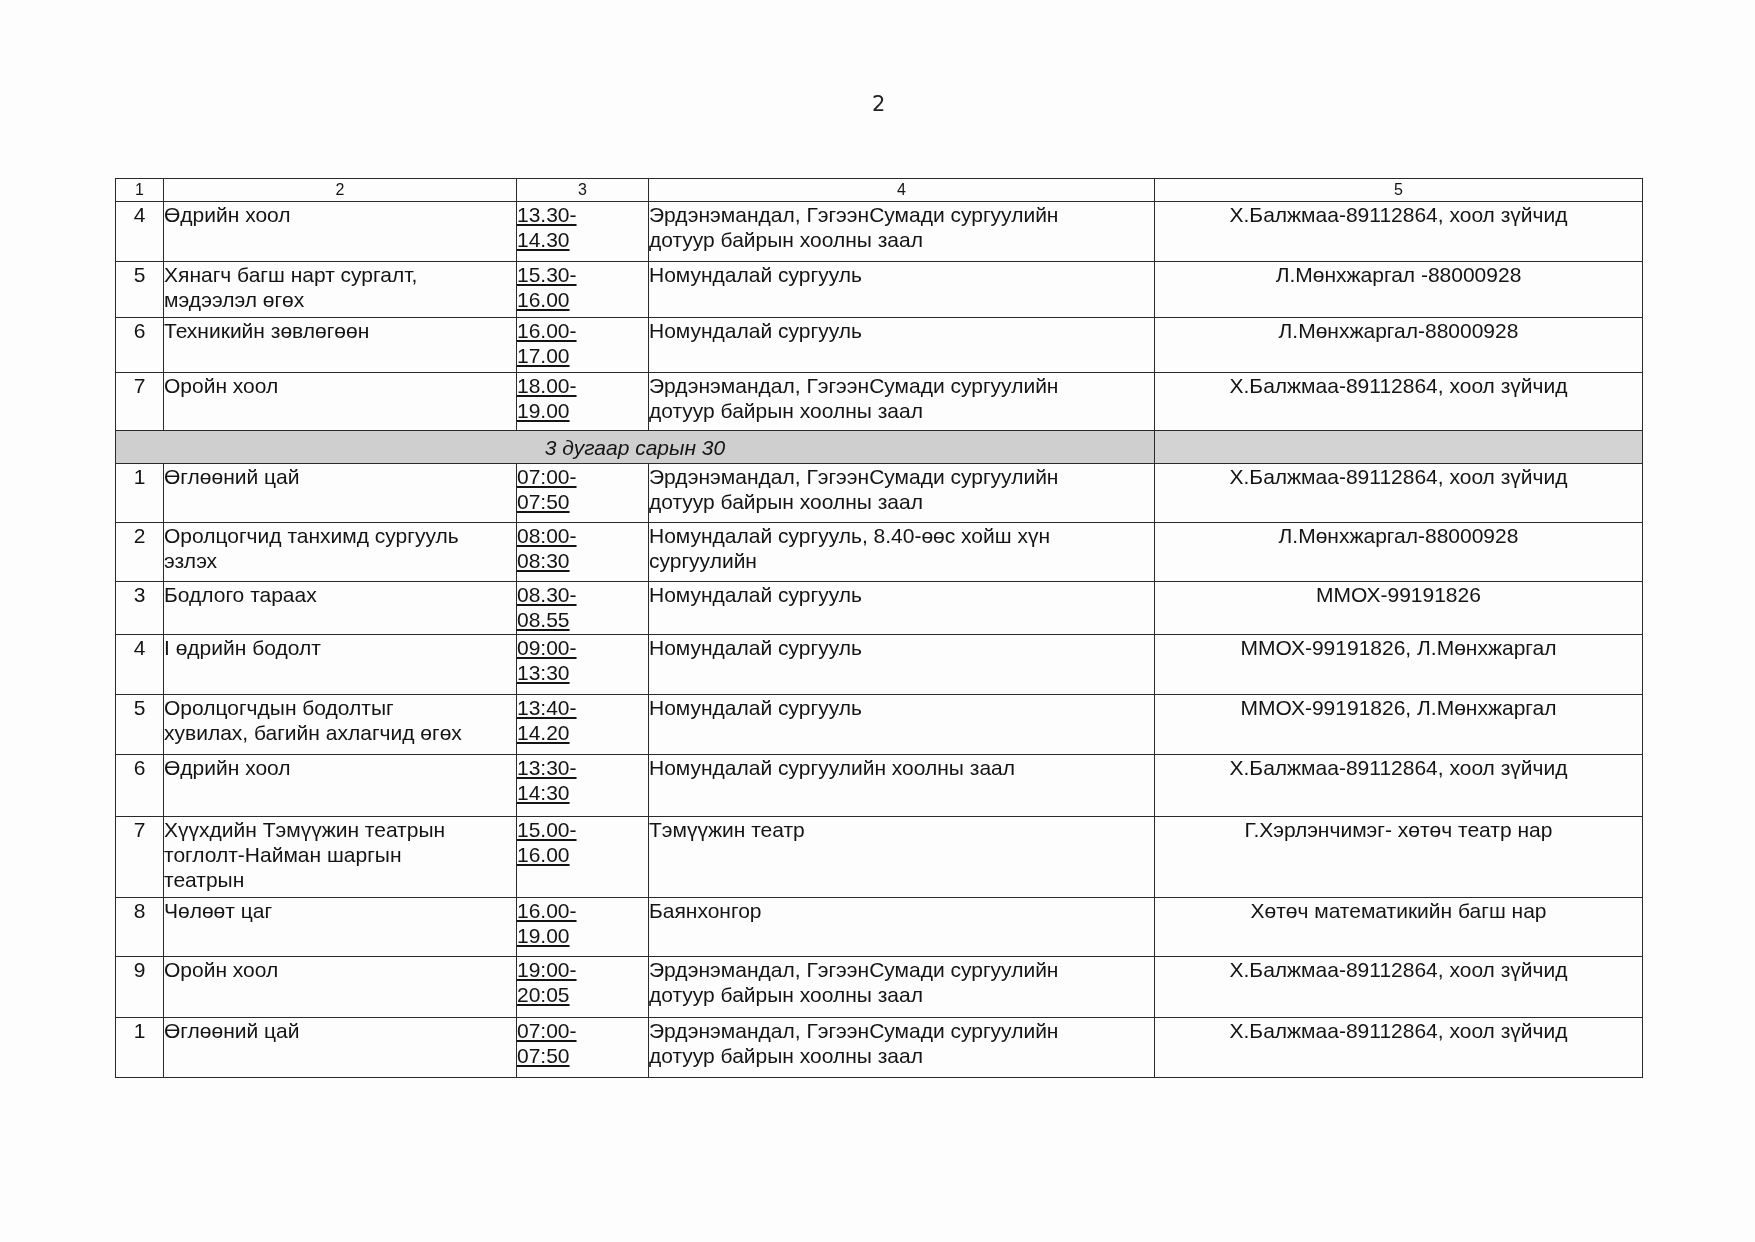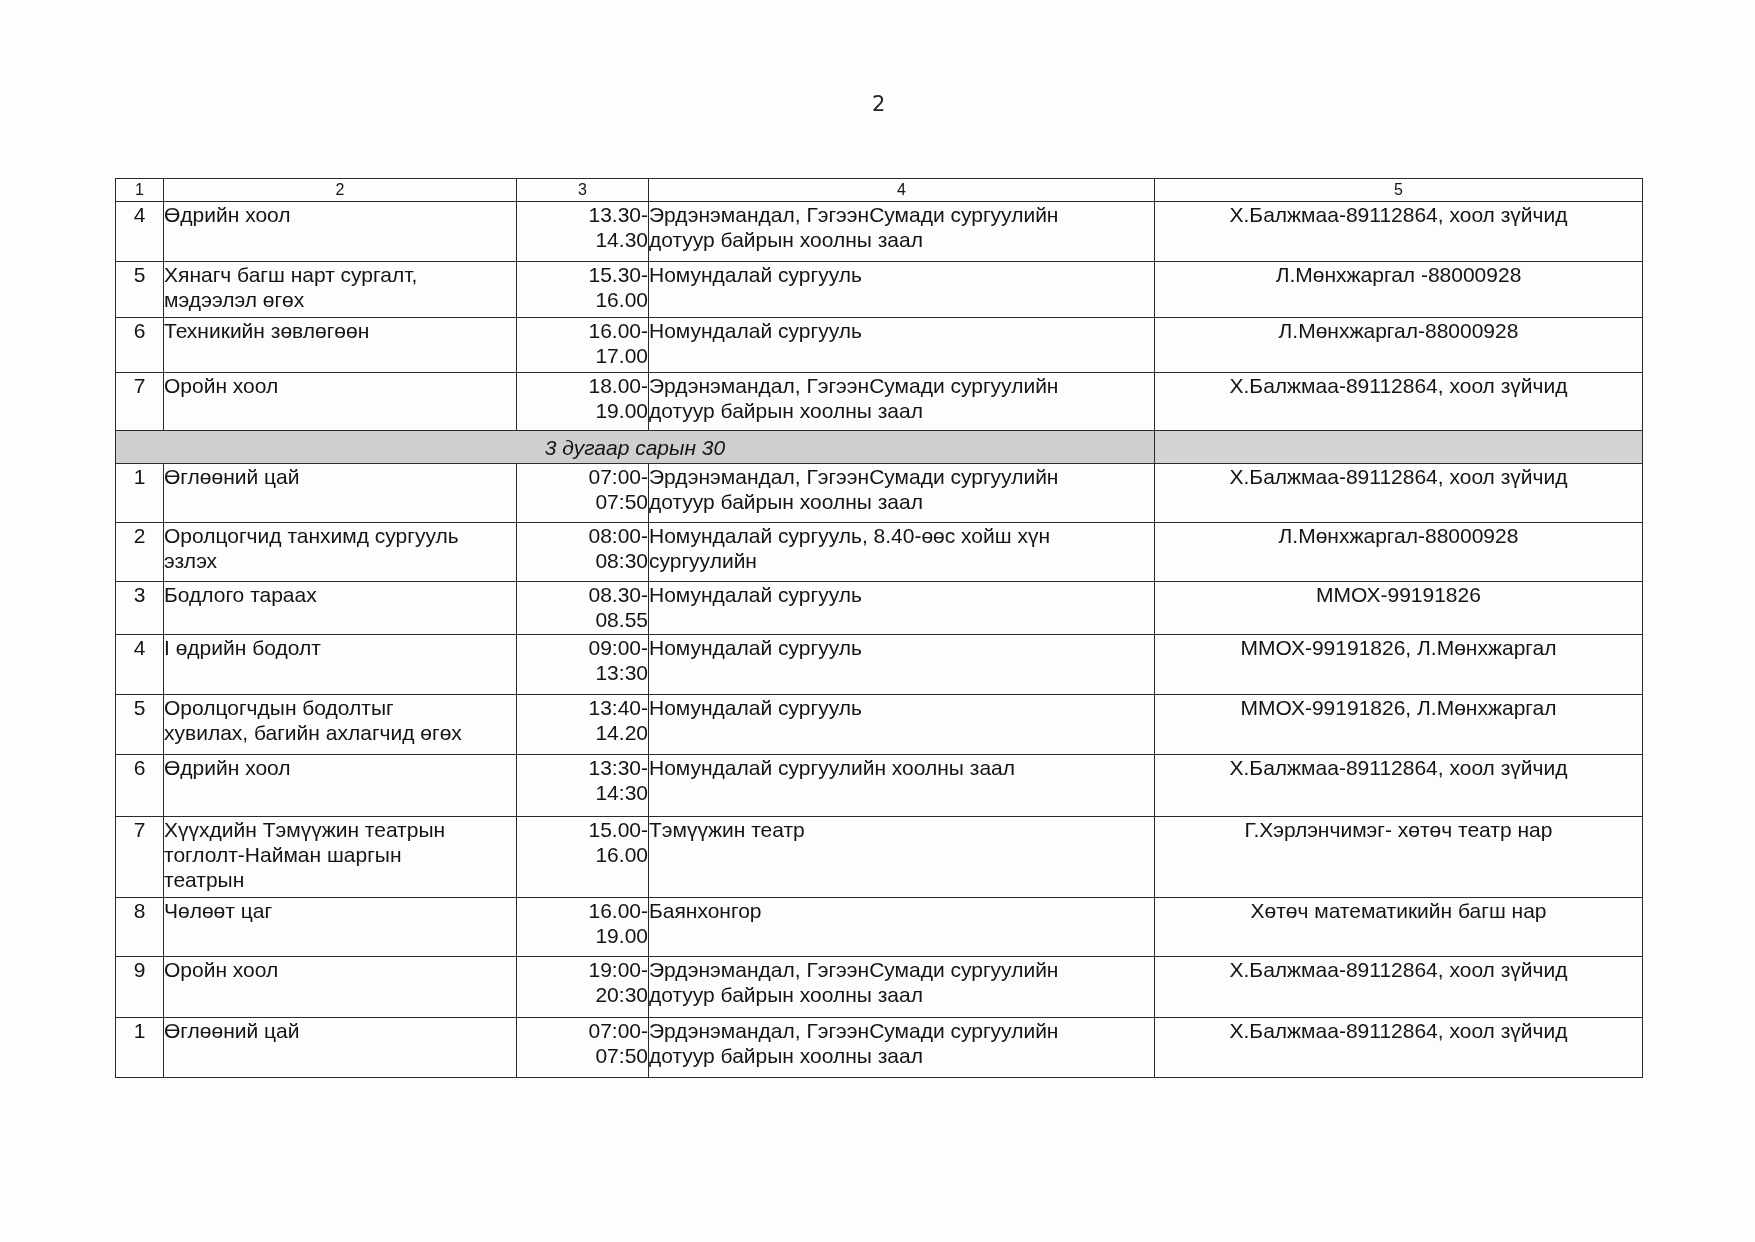--- a/index.html
+++ b/index.html
@@ -15,21 +15,21 @@
     position: absolute; left: 115px; top: 178px; width: 1527px;
     border-collapse: collapse; table-layout: fixed;
   }
   table.schedule td, table.schedule th {
     border: 1.5px solid #2a2a2a; vertical-align: top; padding: 0;
     font-size: 21px; line-height: 25px; font-weight: normal;
   }
   table.schedule th { font-size: 16px; line-height: 20px; height: 22px; text-align: center; vertical-align: middle; }
   td.num { text-align: center; vertical-align: middle; font-size: 21px; }
   td.activity { padding: 3px 8px 0 10px; }
-  td.time { text-align: right; padding-top: 3px; }
+  td.time { text-align: left; padding-top: 3px; text-decoration: underline; }
   td.place { padding: 3px 8px 0 9px; }
   td.contact { padding: 5px 8px 0 10px; text-align: center; }
   tr.date-row td {
     background: #cfcfcf; text-align: center; vertical-align: middle;
     padding: 0; height: 32px; font-size: 21px; font-style: italic;
   }
   tr.date-row td.date-blank { background: #d3d3d3; }
   .cell-line { display: block; }
 </style>
 </head>
@@ -236,21 +236,21 @@
         </td>
         <td class="contact">Хөтөч математикийн багш нар</td>
       </tr>
       <tr style="height: 61px;">
         <td class="num">9</td>
         <td class="activity">
           <span class="cell-line">Оройн хоол</span>
         </td>
         <td class="time">
           <span class="cell-line">19:00-</span>
-          <span class="cell-line">20:30</span>
+          <span class="cell-line">20:05</span>
         </td>
         <td class="place">
           <span class="cell-line">Эрдэнэмандал, ГэгээнСумади сургуулийн</span>
           <span class="cell-line">дотуур байрын хоолны заал</span>
         </td>
         <td class="contact">Х.Балжмаа-89112864, хоол зүйчид</td>
       </tr>
       <tr style="height: 60px;">
         <td class="num">1</td>
         <td class="activity">

